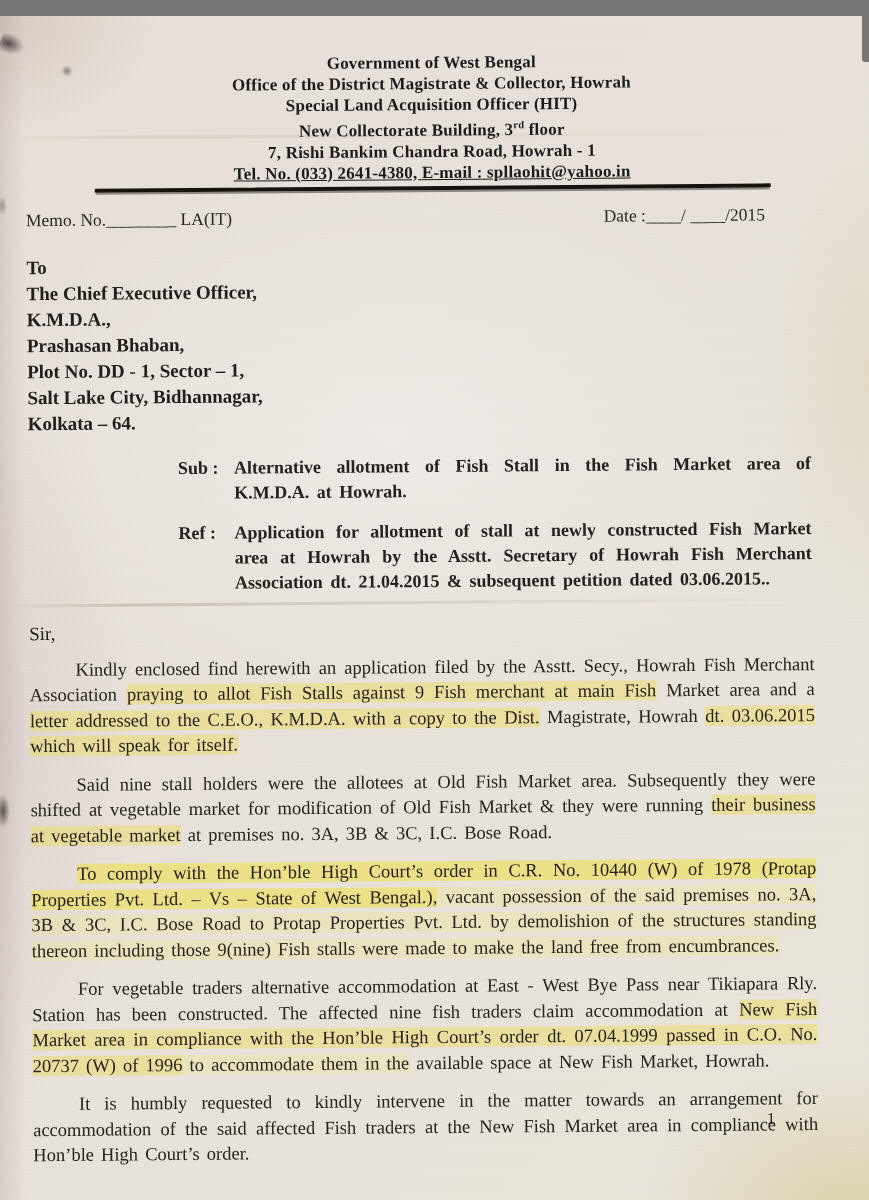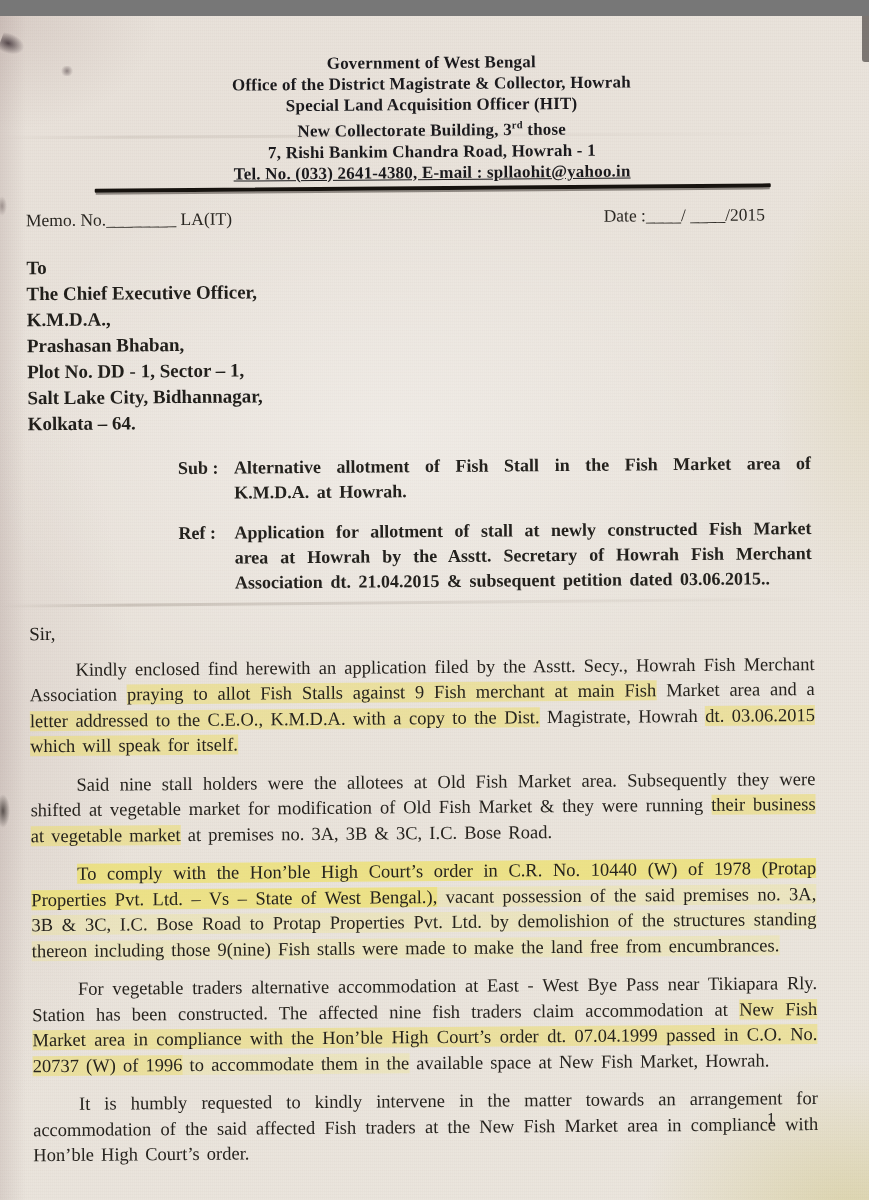--- a/index.html
+++ b/index.html
@@ -81,21 +81,21 @@
 
 <div class="sheet">
   <div class="edge-shade"></div>
 
   <div class="content">
 
     <div class="letterhead">
       <div class="lh-line">Government of West Bengal</div>
       <div class="lh-line">Office of the District Magistrate &amp; Collector, Howrah</div>
       <div class="lh-line">Special Land Acquisition Officer (HIT)</div>
-      <div class="lh-line"><span>New Collectorate Building, 3</span><sup>rd</sup><span> those</span></div>
+      <div class="lh-line"><span>New Collectorate Building, 3</span><sup>rd</sup><span> floor</span></div>
       <div class="lh-line">7, Rishi Bankim Chandra Road, Howrah - 1</div>
       <div class="lh-line lh-contact">Tel. No. (033) 2641-4380, E-mail : spllaohit@yahoo.in</div>
       <div class="rule"></div>
     </div>
 
     <div class="memo-row">
       <span>Memo. No.________ LA(IT)</span>
       <span>Date :____/ ____/2015</span>
     </div>
 

